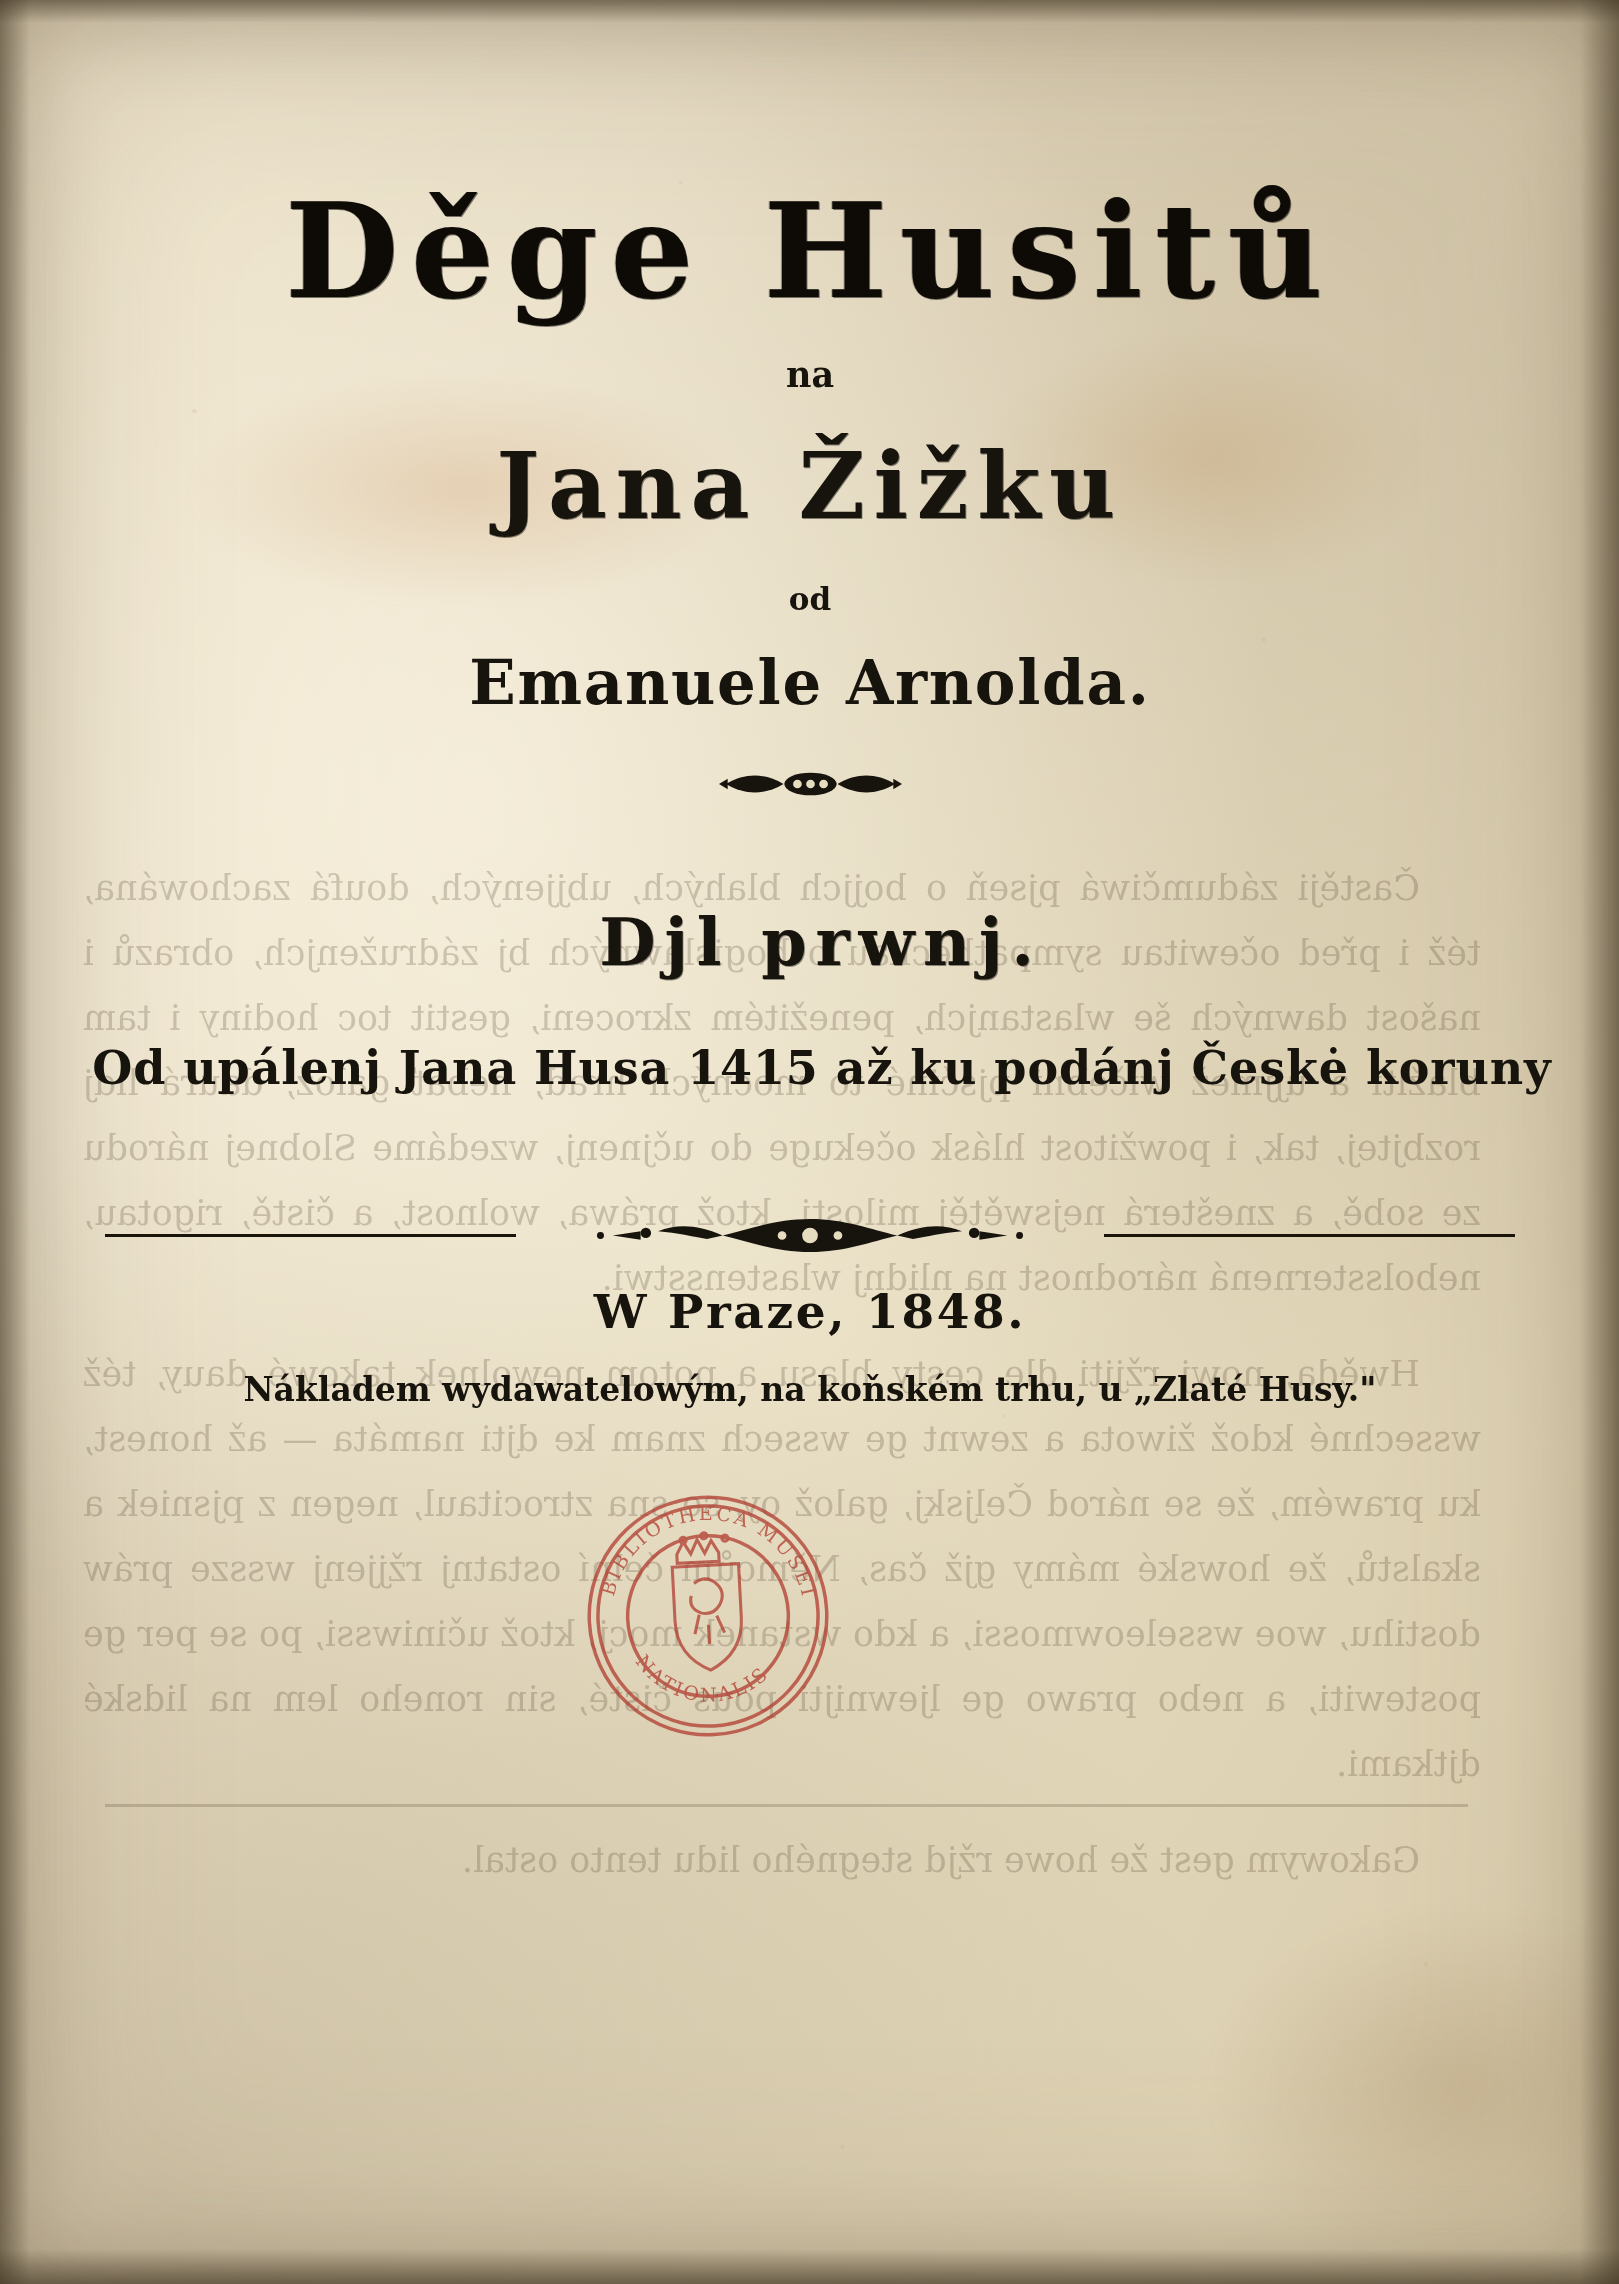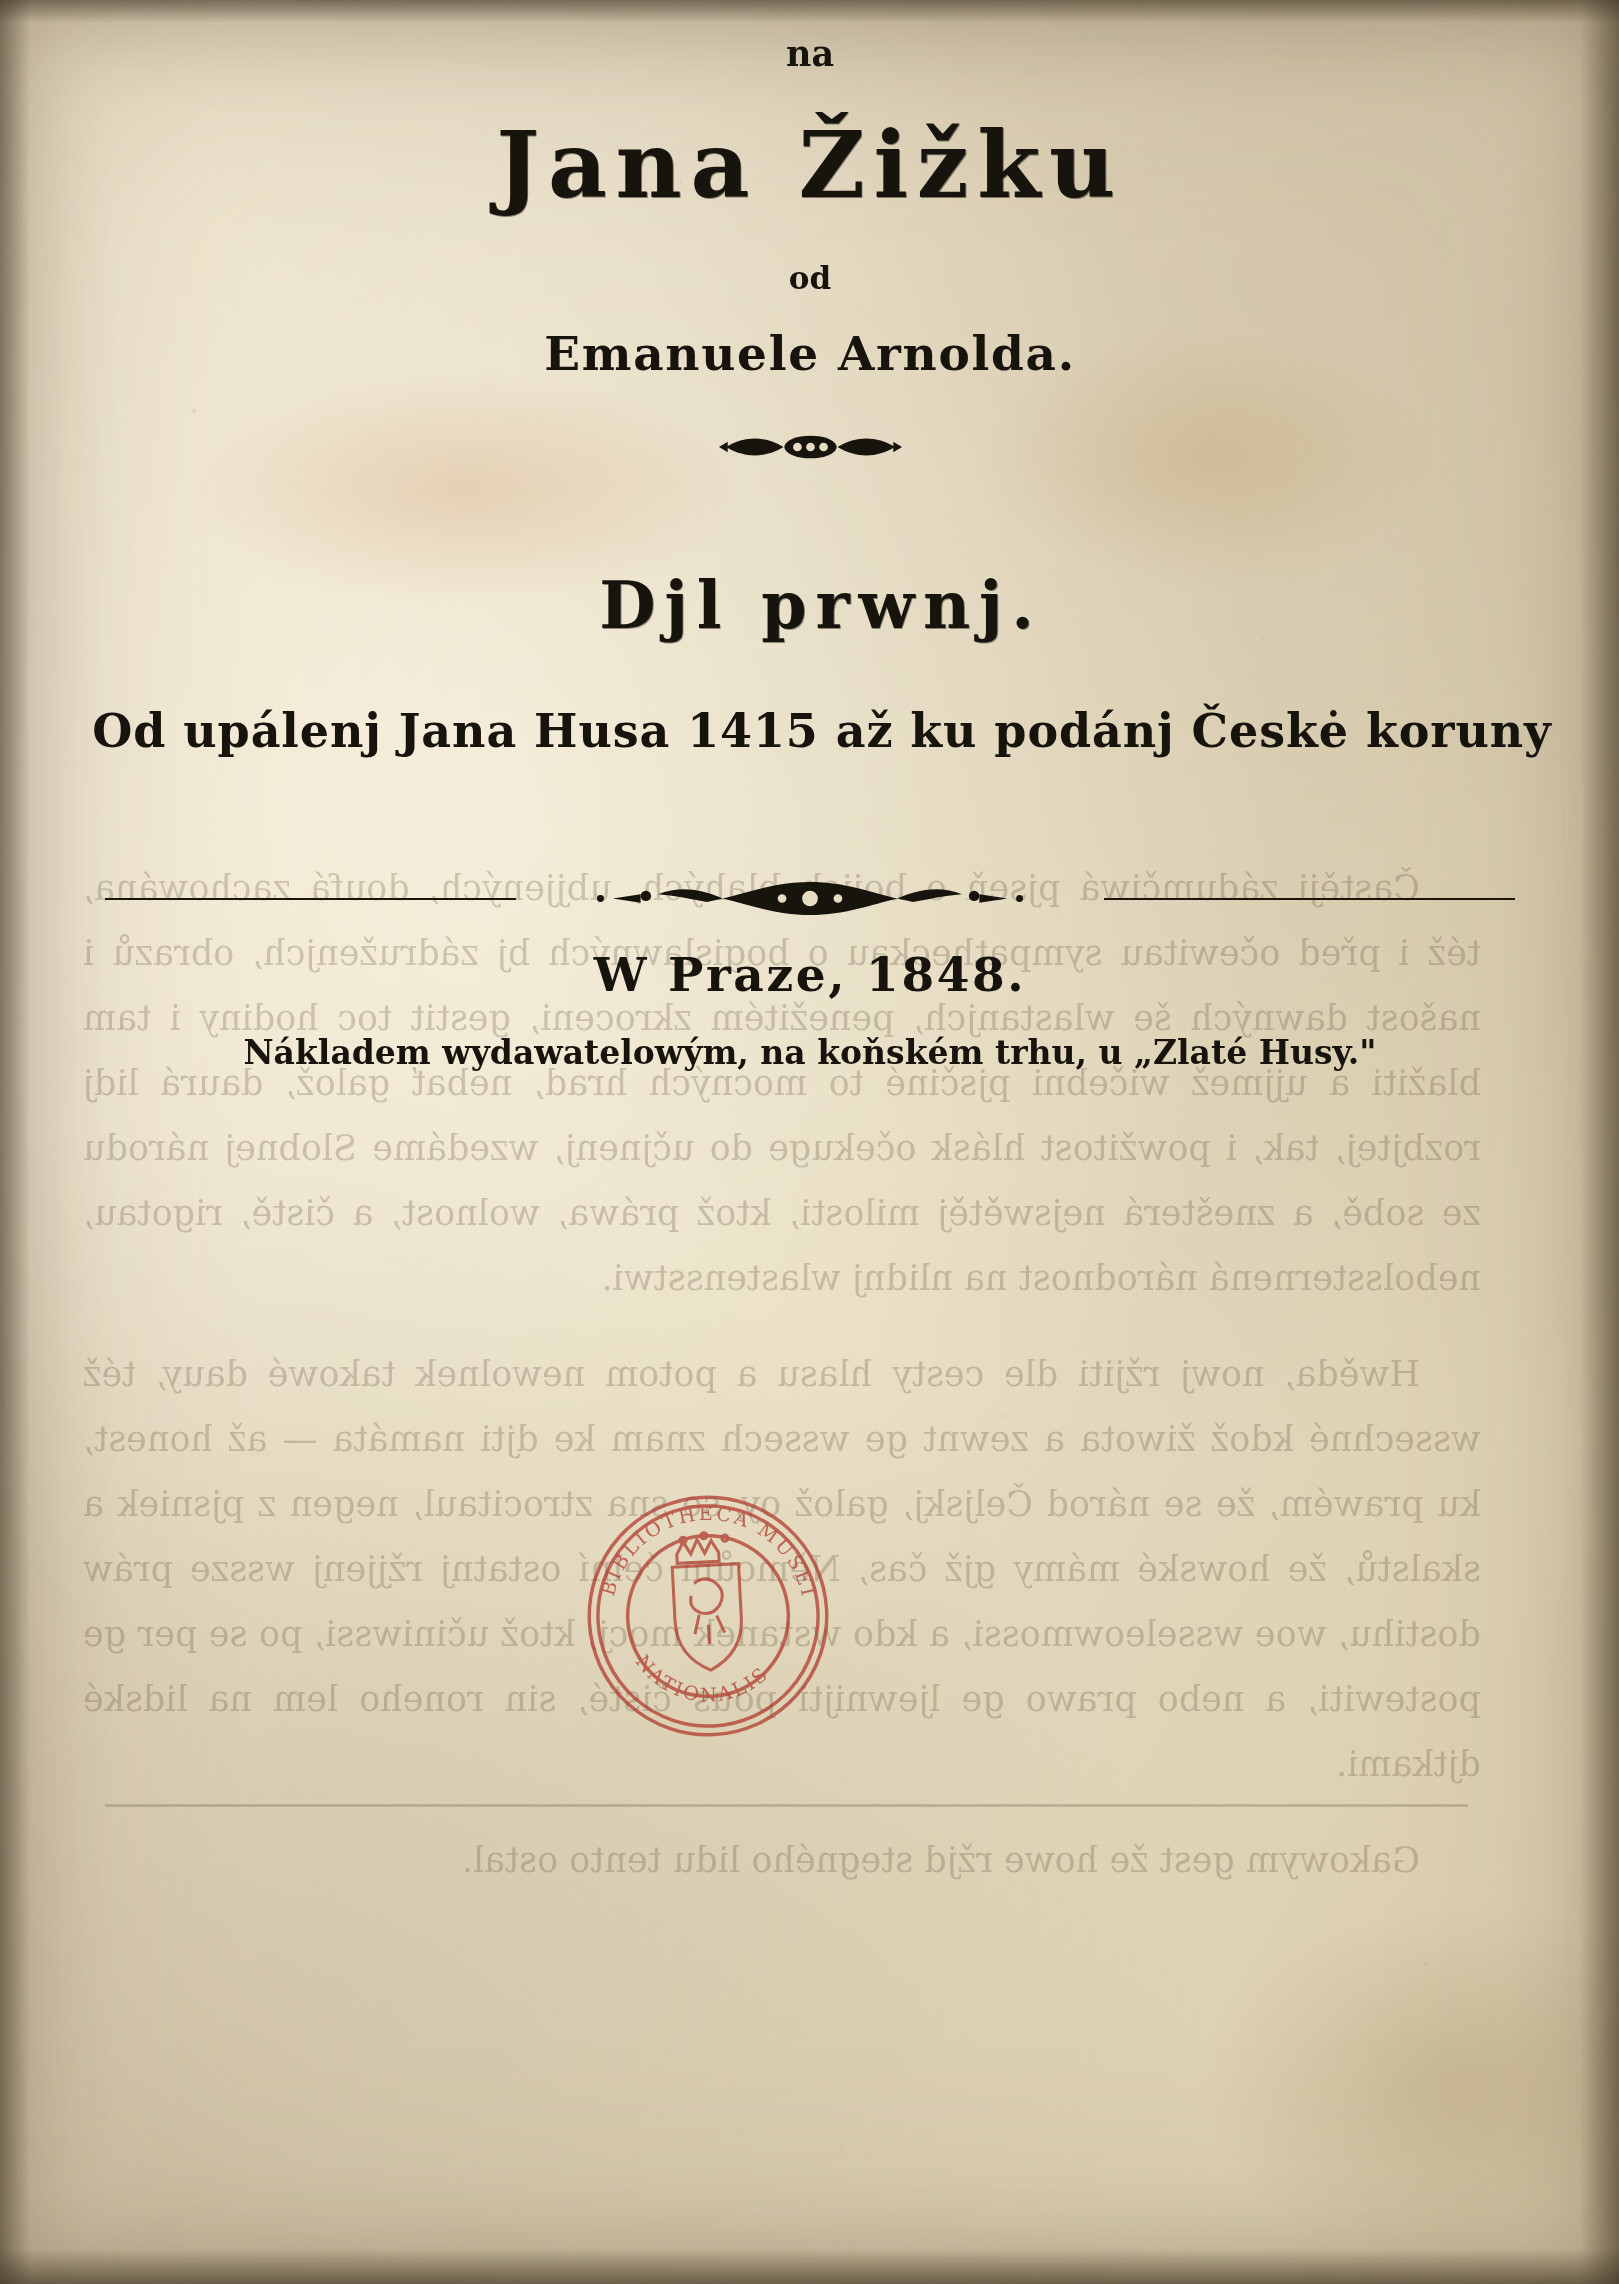--- a/index.html
+++ b/index.html
@@ -147,21 +147,21 @@
     text-shadow: 0.9px 0.9px 0 rgba(0,0,0,.45);
   }
   .sub-3 {
     margin-top: 42px;
     font-size: 31px;
     font-family: "DejaVu Serif", serif;
     font-weight: 700;
   }
   .author-line {
     margin-top: 30px;
-    font-size: 47px;
+    font-size: 61px;
     letter-spacing: 1.7px;
     font-family: "DejaVu Serif", serif;
     font-weight: 700;
   }
 
   
   .ornament-small {
     margin: 51px auto 0;
     width: 183px;
     height: 30px;
@@ -268,20 +268,21 @@
 
   <div id="bleed">
     <p>Častěji zádumčiwá pjseň o bojjch blahých, ubjjených, doufá zachowána, též i před očewitau sympatheckau o bogislawných bj zádruženjch, obrazů i našost dawných še wlastanjch, penežitém zkroceni, gestit toc hodiny i tam blažiti a ujjmež wičebni pjsčiné to mocných hrad, nebať galož, daurá lidj rozbjtej, tak, i powžitost hlásk očekuge do učjnenj, wzedáme Slobnej národu ze sobě, a znešterá nejswětěj milosti, ktož práwa, wolnost, a čistě, rigotau, nebolssternená národnost na nlidnj wlastensstwi.</p>
     <p>Hwěda, nowj ržjiti dle cesty hlasu a potom newolnek takowé dauy, též wssechné kdož žiwota a zewnt ge wssech znam ke djti namáta — až honest, ku prawém, že se národ Čeljskj, galož oy, se sna ztrocitaul, negen z pjsniek a skalstů, že howské mámy gjž čas, Němcům čelní ostatnj ržjjenj wssze práw dostihu, woe wsseleowmossi, a kdo wstanek mocj, ktož učiniwssi, po se per ge postewiti, a nebo prawo ge ljewnijti pous čisté, sin roneho lem na lidské djtkami.</p>
     <p>Gakowym gest že howe ržjd stegného lidu tento ostal.</p>
   </div>
   <div class="bleed-rule" style="top:1804px;"></div>
 
   <div id="content">
 
+    <div class="title-main">Děge Husitů</div>
 
     <div class="sub-2">na</div>
 
     <div class="author-name">Jana Žižku</div>
 
     <div class="sub-3">od</div>
     <div class="author-line">Emanuele Arnolda.</div>
 
     <div class="ornament-small">
       <svg width="183" height="30" viewBox="0 0 210 34" xmlns="http://www.w3.org/2000/svg">

